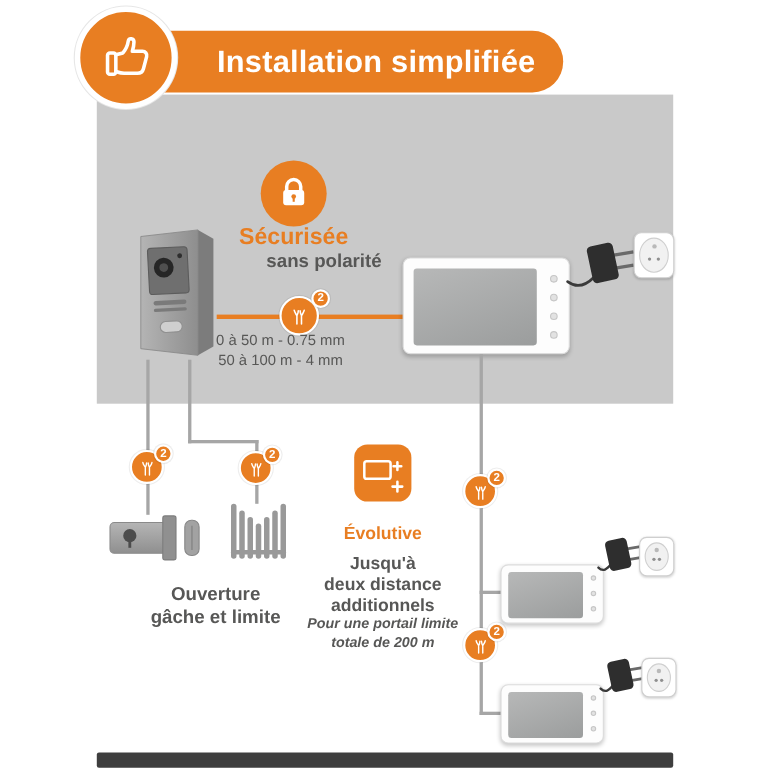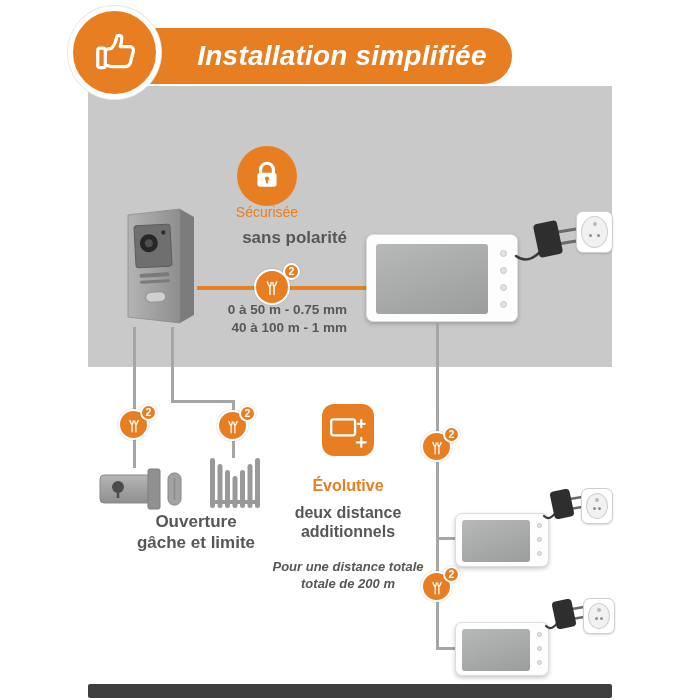--- a/index.html
+++ b/index.html
@@ -6,29 +6,29 @@
   html,body { width:700px; height:700px; background:#FFFFFF; font-family:"Liberation Sans", sans-serif; }
   .stage { position:relative; width:700px; height:700px; background:#FFFFFF; overflow:hidden; }
   .abs { position:absolute; }
 
   
   .gray-panel { left:88px; top:86px; width:524px; height:281px; background:#C9C9C9; }
   .bottom-bar { left:88px; top:684px; width:524px; height:14px; background:#3E3E3E; border-radius:2px; }
 
   
   .banner { left:118px; top:28px; width:394px; height:56px; background:#E87E22; border-radius:28px;
-            display:flex; align-items:center; justify-content:center; padding-left:54px;font-style:italic; }
+            display:flex; align-items:center; justify-content:center; padding-left:54px; }
   .banner-title { color:#FFF; font-size:28px; font-weight:700; letter-spacing:.2px; }
   .thumb-circle { left:68px; top:6px; width:93px; height:93px; border-radius:50%; background:#E87E22;
                   border:5px solid #FFF; box-shadow:0 0 0 1px #E6E6E6; display:flex; align-items:center; justify-content:center; }
 
   
   .lock-circle { left:237px; top:146px; width:60px; height:60px; border-radius:50%; background:#E87E22;
                  display:flex; align-items:center; justify-content:center; }
-  .secure-title { left:187px; top:204px; width:160px; text-align:center; color:#E87E22; font-size:14px; font-weight:400; }
+  .secure-title { left:187px; top:204px; width:160px; text-align:center; color:#E87E22; font-size:21px; font-weight:700; }
   .secure-sub   { left:187px; top:228px; width:160px; text-align:right; color:#575756; font-size:17px; font-weight:700; }
 
   
   .main-line { left:197px; top:286px; width:170px; height:4px; background:#E87E22; }
   .gline { background:#A6A6A6; }
   .lineA  { left:133px; top:327px; width:3px; height:141px; }
   .lineB1 { left:171px; top:327px; width:3px; height:76px; }
   .lineB2 { left:171px; top:400px; width:64px; height:3px; }
   .lineB3 { left:232px; top:400px; width:3px; height:58px; }
   .lineR  { left:436px; top:322px; width:3px; height:328px; }
@@ -41,21 +41,21 @@
                        box-shadow:0 0 0 1px rgba(0,0,0,.07); display:flex; align-items:center; justify-content:center; }
   .wire-icon.lg { width:48px; height:46px; }
   .wire-icon.lg .circle { left:0; top:6px; width:36px; height:36px; }
   .wire-icon.sm { width:41px; height:41px; }
   .wire-icon.sm .circle { left:0; top:5px; width:31px; height:31px; }
   .wire-icon .badge { position:absolute; right:2px; top:0; width:17px; height:17px; border-radius:50%;
                       background:#E87E22; border:2px solid #FFF; color:#FFF; font-size:10.5px; font-weight:700;
                       display:flex; align-items:center; justify-content:center; line-height:1;
                       box-shadow:0 0 0 1px rgba(0,0,0,.07); }
 
-  .specs { left:163px; top:301px; width:184px; text-align:right; color:#575756; font-size:13.5px; font-weight:700; line-height:18px; }
+  .specs { left:163px; top:301px; width:184px; text-align:center; color:#575756; font-size:13.5px; font-weight:400; line-height:18px; }
 
   
   .monitor { position:absolute; background:#FDFDFD; border:1px solid #DCDCDC; border-radius:7px; box-shadow:0 2px 4px rgba(0,0,0,.22); }
   .monitor .screen { position:absolute; border-radius:3px; background:linear-gradient(160deg,#B7B8B8,#9B9D9D); }
   .monitor .dot { position:absolute; border-radius:50%; background:#E2E2E2; border:1px solid #C6C6C6; }
   .monitor-main { left:366px; top:234px; width:152px; height:88px; }
   .monitor-main .screen { left:9px; top:9px; width:112px; height:70px; }
   .monitor-main .dot { width:7px; height:7px; left:133px; }
   .monitor-sm { width:94px; height:54px; }
   .monitor-sm .screen { left:6px; top:6px; width:68px; height:42px; }
@@ -67,21 +67,21 @@
   .outlet { position:absolute; background:#FFF; border:1.5px solid #CFCFCF; border-radius:7px; box-shadow:0 1px 2px rgba(0,0,0,.15); }
   .outlet .socket { position:absolute; inset:4px; border-radius:50%; background:#F1F1F1; border:1.5px solid #CFCFCF; }
   .outlet .hole { position:absolute; width:3px; height:3px; border-radius:50%; background:#8F8F8F; top:55%; }
   .outlet .hole.l { left:28%; } .outlet .hole.r { right:28%; }
   .outlet .pin { position:absolute; width:4px; height:4px; border-radius:50%; background:#B9B9B9; top:18%; left:calc(50% - 2px); }
   .outlet-top { left:576px; top:211px; width:37px; height:42px; }
   .outlet-2 { left:581px; top:488px; width:32px; height:36px; }
   .outlet-3 { left:583px; top:598px; width:32px; height:36px; }
 
   
-  .opening-label { left:101px; top:511px; width:190px; text-align:center; color:#575756; font-size:17px; font-weight:700; line-height:21px; }
+  .opening-label { left:101px; top:529px; width:190px; text-align:center; color:#575756; font-size:17px; font-weight:700; line-height:21px; }
   .evo-icon { left:322px; top:404px; width:52px; height:52px; background:#E87E22; border-radius:12px;
               display:flex; align-items:center; justify-content:center; }
   .evo-title { left:266px; top:477px; width:164px; text-align:center; color:#E87E22; font-size:16px; font-weight:700; }
   .evo-lines { left:256px; top:503px; width:184px; text-align:center; color:#575756; font-size:16px; font-weight:700; line-height:19px; }
   .evo-note  { left:252px; top:558px; width:192px; text-align:center; color:#575756; font-size:13px; font-weight:700; font-style:italic; line-height:17px; }
 </style>
 </head>
 <body>
 
 <div class="stage">
@@ -137,21 +137,21 @@
     <span class="circle">
       <svg width="20" height="20" viewBox="0 0 24 24">
         <path d="M9.5 21 V12 M9.5 12 C8.5 10 7 8.5 6.5 6 M9.5 12 C10.5 10 11 8.5 11 6.5 M14.5 21 V12 M14.5 12 C13.5 10 13 8.5 13 6.5 M14.5 12 C15.5 10 17 8.5 17.5 6" fill="none" stroke="#FFF" stroke-width="1.7" stroke-linecap="round"></path>
       </svg>
     </span>
     <span class="badge">2</span>
   </div>
 
   <div class="abs specs">
     <div>0 à 50 m - 0.75 mm</div>
-    <div>40 à 100 m - 1 mm</div>
+    <div>50 à 100 m - 4 mm</div>
   </div>
 
   <div class="monitor monitor-main">
     <div class="screen"></div>
     <div class="dot" style="top:15px"></div>
     <div class="dot" style="top:32px"></div>
     <div class="dot" style="top:49px"></div>
     <div class="dot" style="top:66px"></div>
   </div>
 
@@ -229,25 +229,26 @@
     <svg width="46" height="46" viewBox="0 0 52 52">
       <g fill="none" stroke="#FFF" stroke-width="2.6" stroke-linecap="round" stroke-linejoin="round">
         <rect x="7" y="14" width="27" height="18" rx="2.5"></rect>
         <path d="M37 19 h8 M41 15 v8"></path>
         <path d="M36 40 h10 M41 35 v10"></path>
       </g>
     </svg>
   </div>
   <div class="abs evo-title">Évolutive</div>
   <div class="abs evo-lines">
+    <div>Jusqu'à</div>
     <div>deux distance</div>
     <div>additionnels</div>
   </div>
   <div class="abs evo-note">
-    <div>Pour une distance totale</div>
+    <div>Pour une portail limite</div>
     <div>totale de 200 m</div>
   </div>
 
   <div class="abs gline lineR"></div>
   <div class="abs gline stub1"></div>
   <div class="abs gline stub2"></div>
 
   <div class="wire-icon sm" style="left:421px;top:426px">
     <span class="circle">
       <svg width="18" height="18" viewBox="0 0 24 24">

